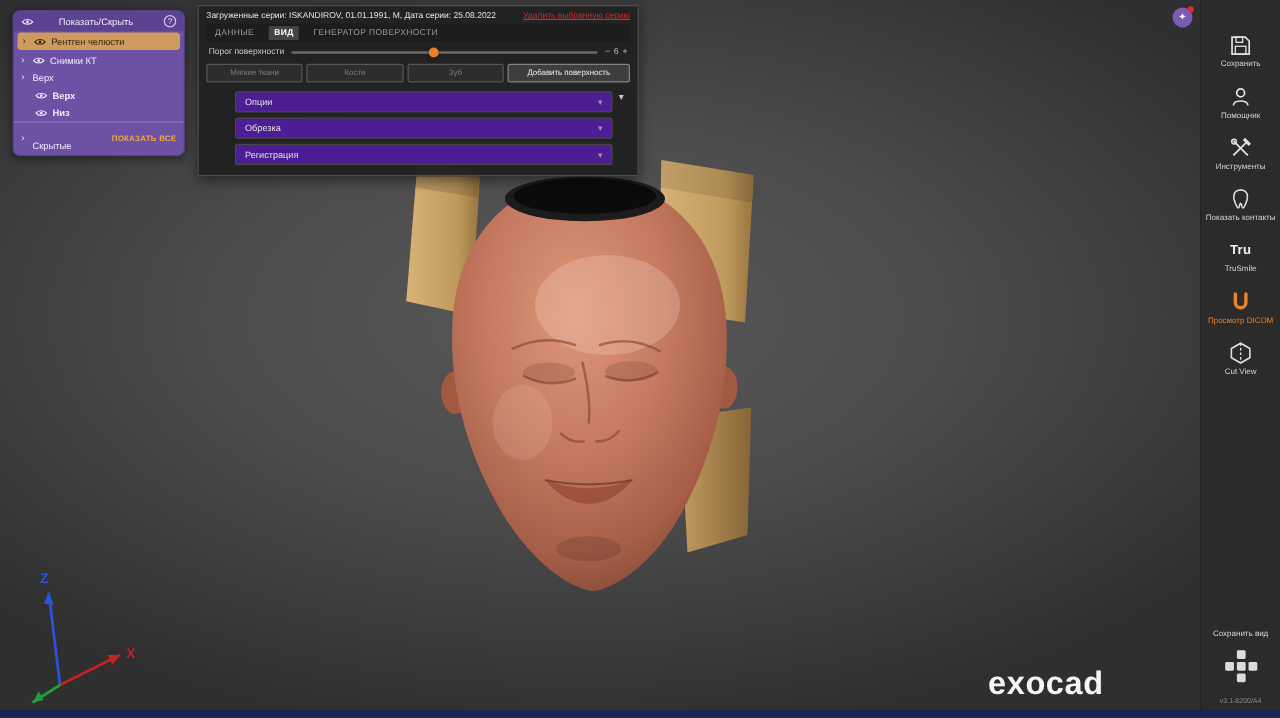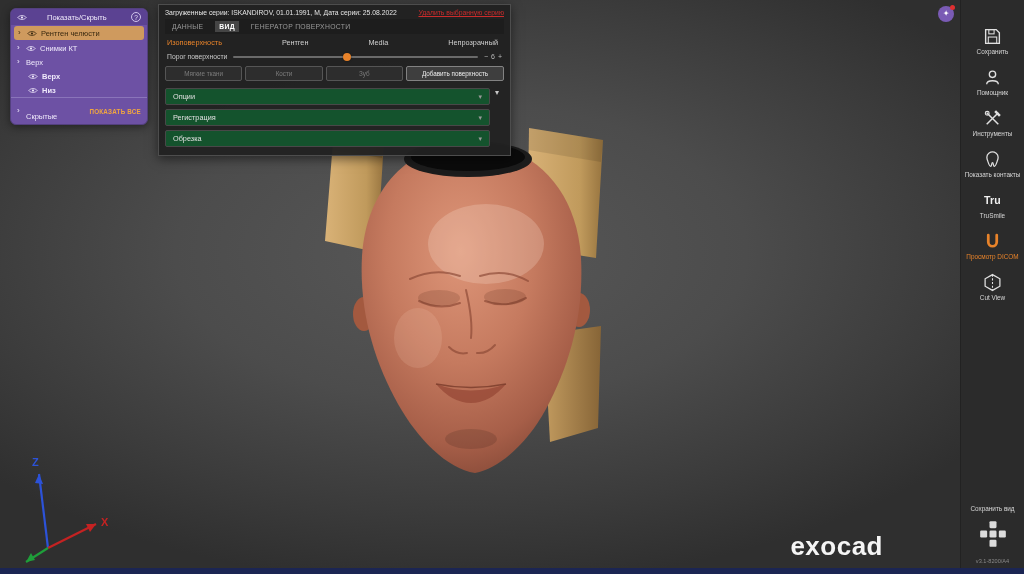--- a/index.html
+++ b/index.html
@@ -52,22 +52,22 @@
   .dp-buttons { display:flex; gap:3px; margin-top:4px; }
   .preset-btn { flex:1; background:#2d2d2d; border:1px solid #555; border-radius:2px;
     color:#7c7c7c; font-size:6.3px; padding:3px 0; text-align:center; cursor:pointer; }
   .add-surface-btn { width:98px; background:#3e3e3e; border:1px solid #828282; border-radius:2px;
     color:#eee; font-size:6.3px; padding:3px 2px; text-align:center; cursor:pointer; }
   .dp-body { display:flex; margin-top:3px; }
   .dp-main { flex:1; }
   .dp-rail { width:14px; display:flex; justify-content:center; align-items:flex-start; padding-top:4px;
     color:#c8c8c8; font-size:8px; cursor:pointer; }
   .section-bar { display:flex; justify-content:space-between; align-items:center;
-    background:#14532d; border:1px solid #484848; border-radius:2px;
-    padding:3px 7px; margin-top:4px; font-size:7.3px; color:#e0e0e0; cursor:pointer; }
+    background:#4c1d95; border:1px solid #484848; border-radius:2px;
+    padding:3px 7px; margin-top:4px; font-size:7.3px; color:#e0e0e0; cursor:pointer;margin-left:23px; }
   .section-bar .tri { color:#9a9a9a; font-size:7px; }
 
   
   .sidebar { position:absolute; right:0; top:0; width:64px; height:574px; z-index:40;
     background:#2b2b2b; border-left:1px solid #222; display:flex; flex-direction:column;
     align-items:center; padding:26px 2px 10px;justify-content:center; }
   .tool { display:flex; flex-direction:column; align-items:center; margin-bottom:11px;
     width:60px; cursor:pointer; }
   .tool .ticon { height:20px; display:flex; align-items:center; justify-content:center; margin-bottom:2px; }
   .tool .tlabel { font-size:6.4px; color:#d6d6d6; text-align:center; line-height:1.25; }
@@ -238,26 +238,20 @@
       <span class="dp-series">Загруженные серии: ISKANDIROV, 01.01.1991, M, Дата серии: 25.08.2022</span>
       <span class="dp-delete">Удалить выбранную серию</span>
     </div>
 
     <div class="dp-tabs">
       <span class="dp-tab">ДАННЫЕ</span>
       <span class="dp-tab active">ВИД</span>
       <span class="dp-tab">ГЕНЕРАТОР ПОВЕРХНОСТИ</span>
     </div>
 
-    <div class="dp-modes">
-      <span class="dp-mode active">Изоповерхность</span>
-      <span class="dp-mode">Рентген</span>
-      <span class="dp-mode">Media</span>
-      <span class="dp-mode">Непрозрачный</span>
-    </div>
 
     <div class="dp-slider-row">
       <span class="dp-slider-label">Порог поверхности</span>
       <div class="slider">
         <div class="slider-handle"></div>
       </div>
       <div class="stepper">
         <span>−</span>
         <span>6</span>
         <span>+</span>
@@ -271,25 +265,25 @@
       <div class="add-surface-btn">Добавить поверхность</div>
     </div>
 
     <div class="dp-body">
       <div class="dp-main">
         <div class="section-bar">
           <span>Опции</span>
           <span class="tri">▾</span>
         </div>
         <div class="section-bar">
-          <span>Регистрация</span>
+          <span>Обрезка</span>
           <span class="tri">▾</span>
         </div>
         <div class="section-bar">
-          <span>Обрезка</span>
+          <span>Регистрация</span>
           <span class="tri">▾</span>
         </div>
       </div>
       <div class="dp-rail">▾</div>
     </div>
   </div>
 
   <div class="badge">
     <span class="spark">✦</span>
     <span class="dot"></span>

